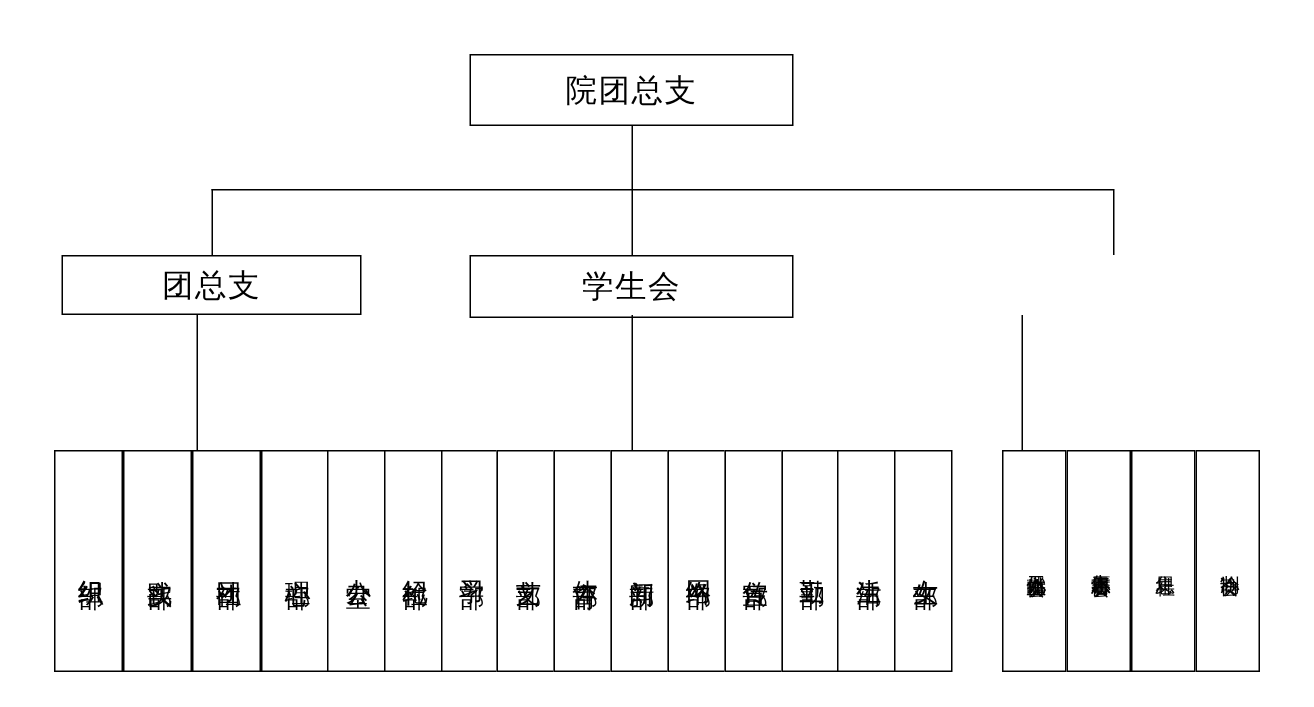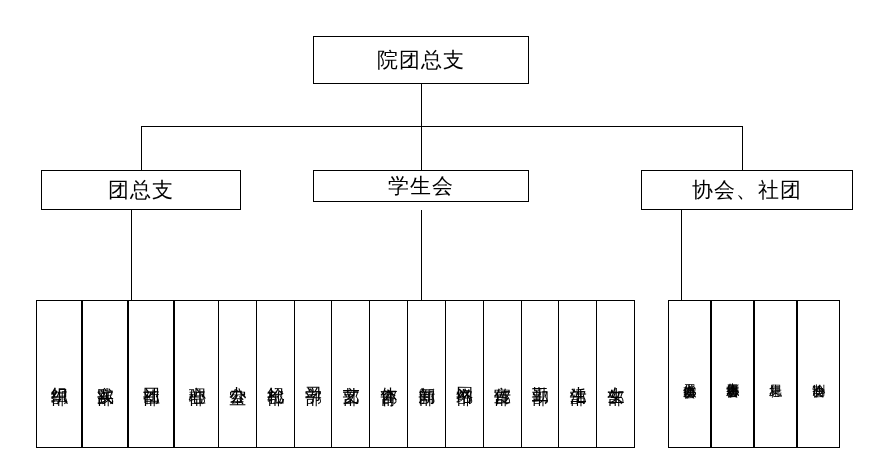--- a/index.html
+++ b/index.html
@@ -73,25 +73,22 @@
 
   <div class="line hline" style="left:141px; top:126px; width:601px; height:1px;"></div>
 
   <div class="line vline" style="left:141px; top:126px; width:1px; height:44px;"></div>
   <div class="line vline" style="left:421px; top:126px; width:1px; height:44px;"></div>
   <div class="line vline" style="left:742px; top:126px; width:1px; height:44px;"></div>
 
   <div class="node node-h" style="left:41px; top:170px; width:200px; height:40px;font-family:Liberation Mono, monospace;">
     <span>团总支</span>
   </div>
-  <div class="node node-h" style="left:313px; top:170px; width:216px; height:32px;">
+  <div class="node node-h" style="left:313px; top:170px; width:216px; height:42px;">
     <span>学生会</span>
-  </div>
-  <div class="node node-h" style="left:641px; top:170px; width:212px; height:40px;">
-    <span>协会、社团</span>
   </div>
 
   <div class="line vline" style="left:131px; top:210px; width:1px; height:90px;"></div>
   <div class="line vline" style="left:421px; top:210px; width:1px; height:90px;"></div>
   <div class="line vline" style="left:681px; top:210px; width:1px; height:90px;"></div>
 
   <div class="leaf" style="left:36px; top:300px; width:46px; height:148px;">
     <span class="leaf-text">组织部</span>
   </div>
   <div class="leaf" style="left:82px; top:300px; width:46px; height:148px;">

